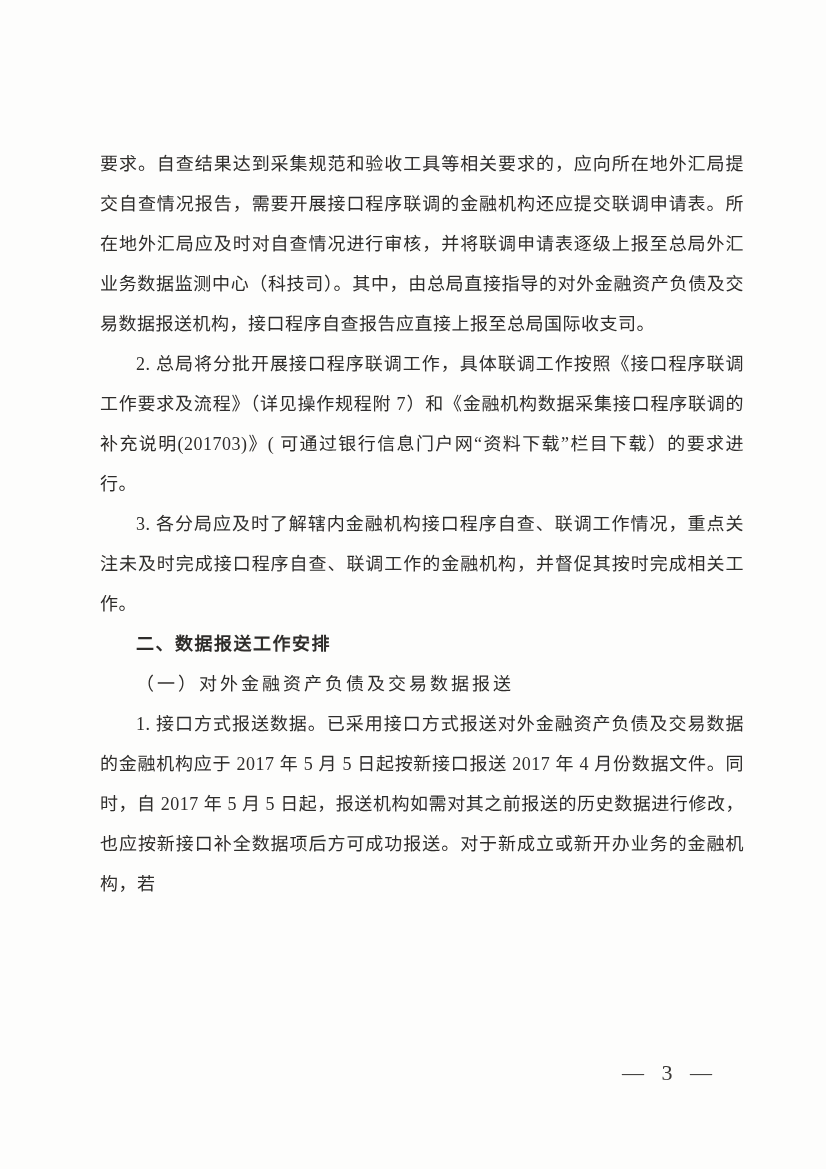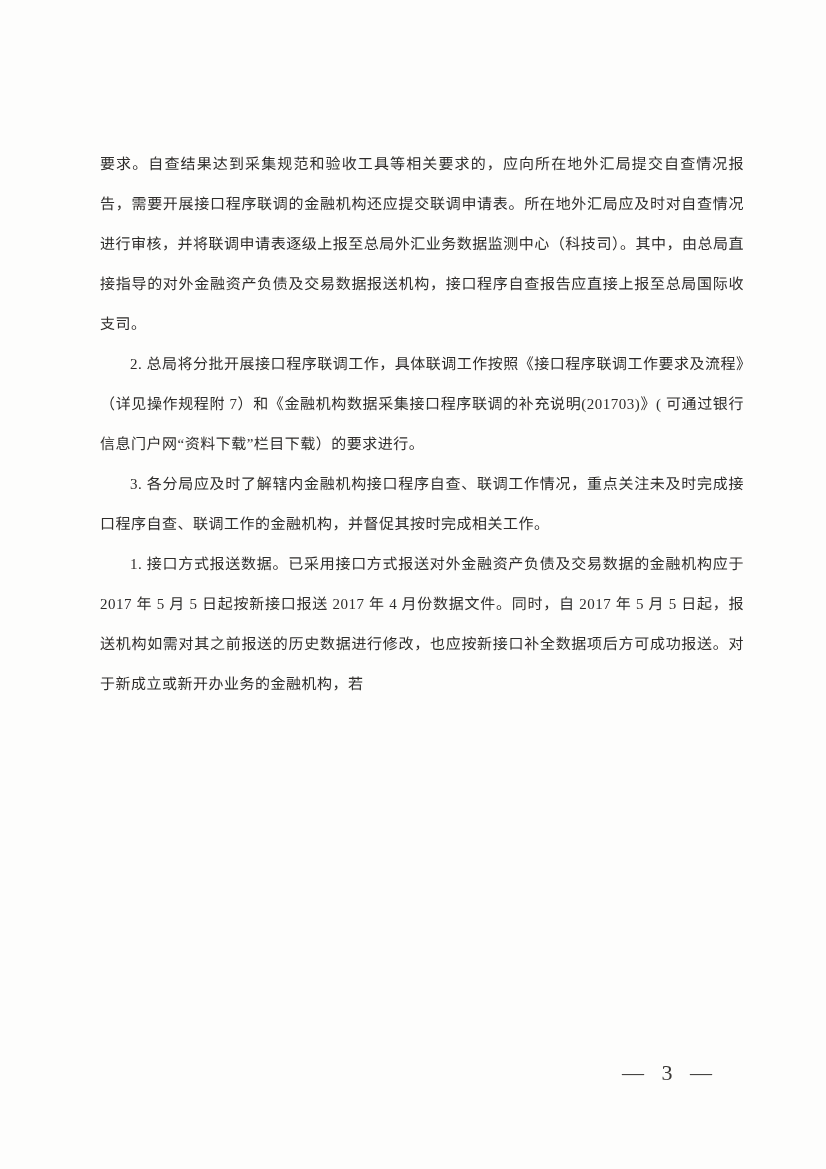--- a/index.html
+++ b/index.html
@@ -18,21 +18,21 @@
     color: #2e2c2a;
   }
   .doc-content {
     position: absolute;
     left: 100px;
     top: 144px;
     width: 644px;
   }
   .para {
     margin: 0;
-    font-size: 15px;
+    font-size: 18px;
     line-height: 40px;
     text-align: justify;
     text-justify: inter-ideograph;
     letter-spacing: 0.5px;
   }
   .indent {
     text-indent: 2em;
   }
   .heading-bold {
     font-family: "Liberation Sans", "DejaVu Sans", sans-serif;
@@ -53,17 +53,19 @@
   }
 </style>
 </head>
 <body>
 
 <div class="doc-page">
   <div class="doc-content">
     <p class="para">要求。自查结果达到采集规范和验收工具等相关要求的，应向所在地外汇局提交自查情况报告，需要开展接口程序联调的金融机构还应提交联调申请表。所在地外汇局应及时对自查情况进行审核，并将联调申请表逐级上报至总局外汇业务数据监测中心（科技司）。其中，由总局直接指导的对外金融资产负债及交易数据报送机构，接口程序自查报告应直接上报至总局国际收支司。</p>
     <p class="para indent">2. 总局将分批开展接口程序联调工作，具体联调工作按照《接口程序联调工作要求及流程》（详见操作规程附 7）和《金融机构数据采集接口程序联调的补充说明(201703)》( 可通过银行信息门户网“资料下载”栏目下载）的要求进行。</p>
     <p class="para indent">3. 各分局应及时了解辖内金融机构接口程序自查、联调工作情况，重点关注未及时完成接口程序自查、联调工作的金融机构，并督促其按时完成相关工作。</p>
+    <p class="para indent heading-bold">二、数据报送工作安排</p>
+    <p class="para indent heading-kai">（一）对外金融资产负债及交易数据报送</p>
     <p class="para indent">1. 接口方式报送数据。已采用接口方式报送对外金融资产负债及交易数据的金融机构应于 2017 年 5 月 5 日起按新接口报送 2017 年 4 月份数据文件。同时，自 2017 年 5 月 5 日起，报送机构如需对其之前报送的历史数据进行修改，也应按新接口补全数据项后方可成功报送。对于新成立或新开办业务的金融机构，若</p>
   </div>
 
   <div class="page-footer">— 3 —</div>
 </div>
 
 </body></html>

